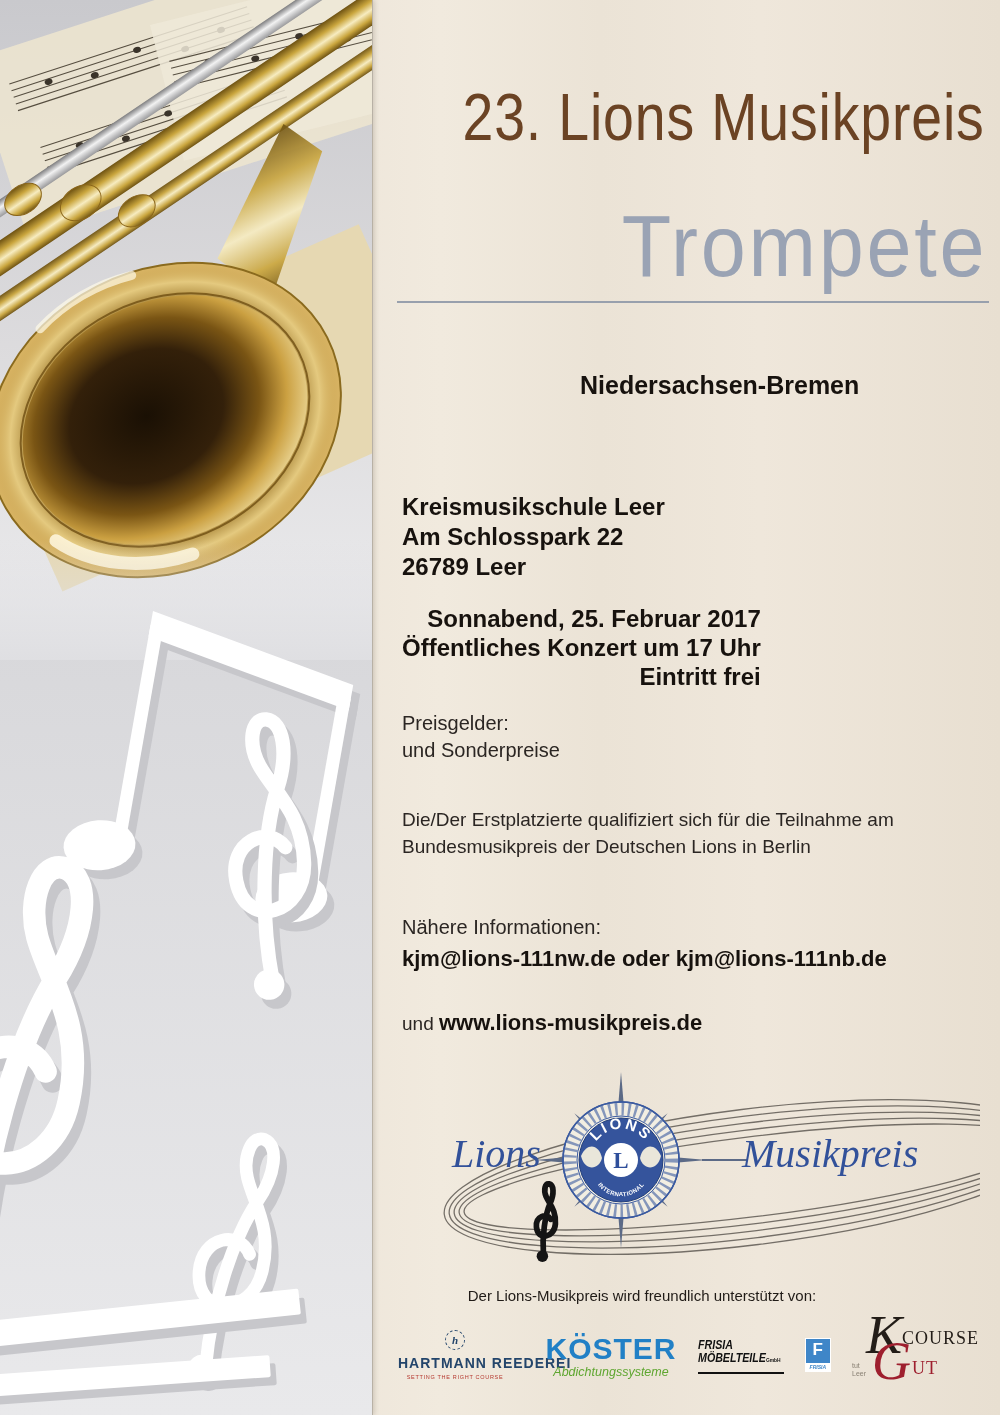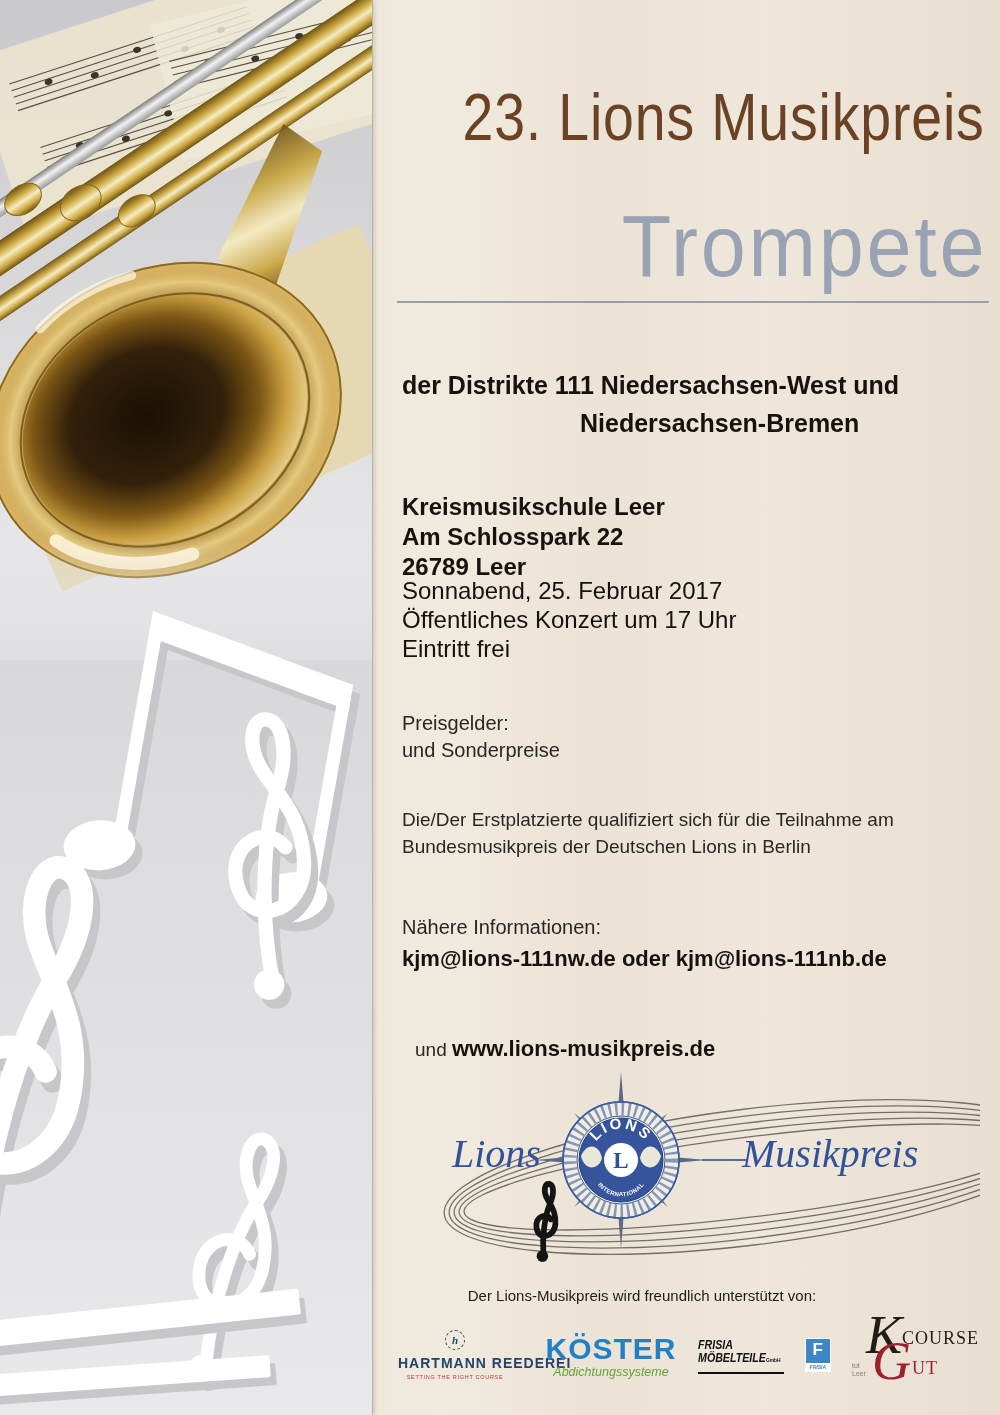--- a/index.html
+++ b/index.html
@@ -20,26 +20,26 @@
     white-space:nowrap;letter-spacing:1px;transform:scaleX(.84);transform-origin:100% 50%;line-height:1;}
   .title2{position:absolute;top:202px;right:13px;font-size:88px;font-weight:400;color:#9aa3b4;
     white-space:nowrap;letter-spacing:3px;transform:scaleX(.92);transform-origin:100% 50%;line-height:1;}
   .rule{position:absolute;top:301px;left:397px;width:592px;height:2px;background:#98a0ad;}
 
   
   .txt{position:absolute;left:402px;color:#17120e;white-space:nowrap;}
   .subtitle{top:366px;font-size:25px;font-weight:bold;line-height:38px;}
   .subtitle .l2{text-indent:178px;}
   .venue{top:492px;font-size:24px;font-weight:bold;line-height:30px;}
-  .event{top:576px;font-size:24px;font-weight:normal;line-height:29px;}
+  .event{top:604px;font-size:24px;font-weight:bold;line-height:29px;text-align:right;}
   .prizes{top:710px;font-size:20px;font-weight:400;line-height:27px;color:#2b2623;}
   .qual{top:806px;font-size:19px;font-weight:400;line-height:27px;color:#2b2623;}
   .contact-h{top:916px;font-size:20px;font-weight:400;color:#2b2623;}
   .emails{top:946px;font-size:22px;font-weight:bold;}
-  .webline{top:1036px;font-size:19px;color:#2b2623;margin-left:13px;}
+  .webline{top:1010px;font-size:19px;color:#2b2623;}
   .webline .site{font-size:22px;font-weight:bold;color:#17120e;}
 
   
   .logo-word{position:absolute;top:1130px;font-family:"Liberation Serif","DejaVu Serif",serif;
     font-style:italic;font-size:40px;color:#32519a;white-space:nowrap;}
   .logo-left{left:452px;}
   .logo-right{left:742px;}
   .swoosh{position:absolute;left:420px;top:1082px;}
   .emblem{position:absolute;left:531px;top:1070px;}
 
@@ -202,21 +202,20 @@
           <rect width="300" height="22" rx="2" fill="#ffffff"></rect>
         </g>
     </svg>
   </div>
 
   <div class="title1">23. Lions Musikpreis</div>
   <div class="title2">Trompete</div>
   <div class="rule"></div>
 
   <div class="txt subtitle">
-    <div class="l1">der Distrikte 111 Niedersachsen-West und</div>
     <div class="l2">Niedersachsen-Bremen</div>
   </div>
 
   <div class="txt venue">
     <div>Kreismusikschule Leer</div>
     <div>Am Schlosspark 22</div>
     <div>26789 Leer</div>
   </div>
 
   <div class="txt event">

